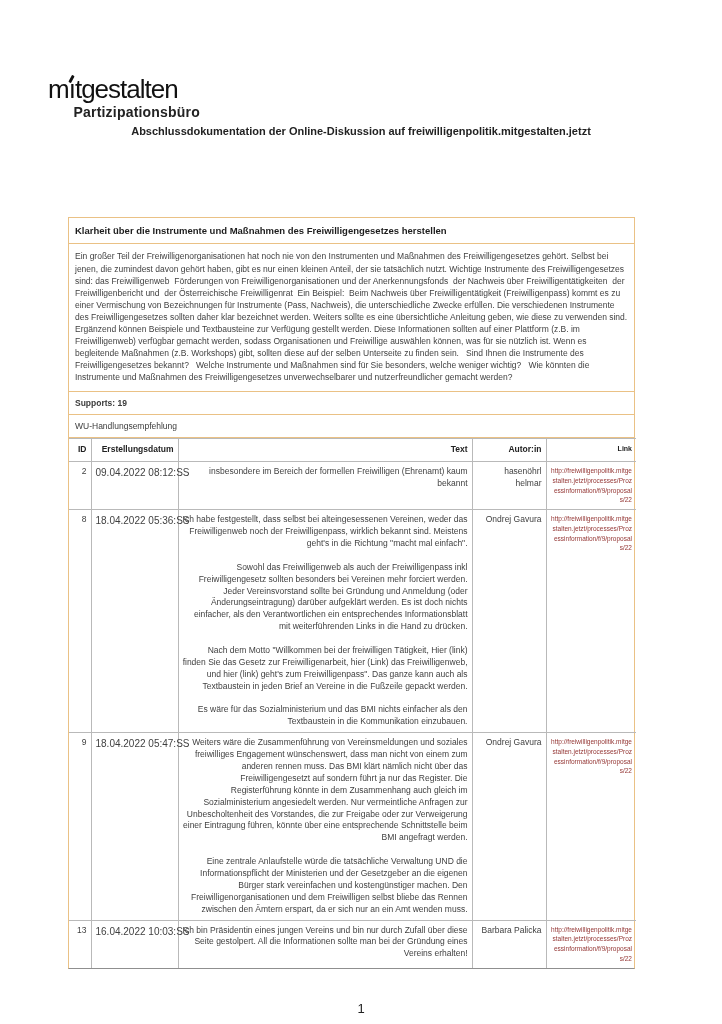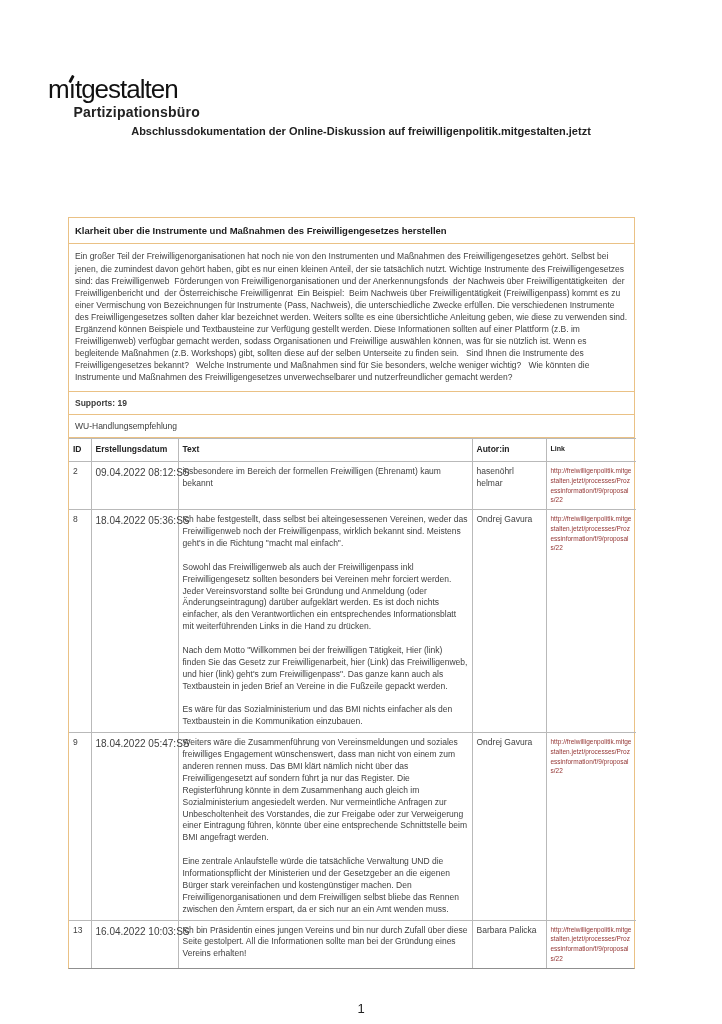--- a/index.html
+++ b/index.html
@@ -50,21 +50,21 @@
   .box-category{}
   
   table{width:100%;border-collapse:collapse;table-layout:fixed;}
   col.c-id{width:22px;}
   col.c-date{width:87px;}
   col.c-text{width:294px;}
   col.c-author{width:74px;}
   col.c-link{width:90px;}
   th,td{
     border:1px solid var(--grid);
-    vertical-align:top;text-align:left;
+    vertical-align:top;text-align:right;
     padding:4px 4px;font-size:8.5px;line-height:1.4;color:#3f3f3f;
   }
   th{font-weight:bold;color:#222;padding:5px 4px;}
   th.h-link{font-size:7px;}
   
   th:first-child,td:first-child{border-left:none;}
   th:last-child,td:last-child{border-right:none;}
   tr:last-child td{border-bottom:none;}
   td.cell-date{white-space:nowrap;font-size:10px;}
   td.cell-text{white-space:pre-wrap;padding-bottom:4px;}

